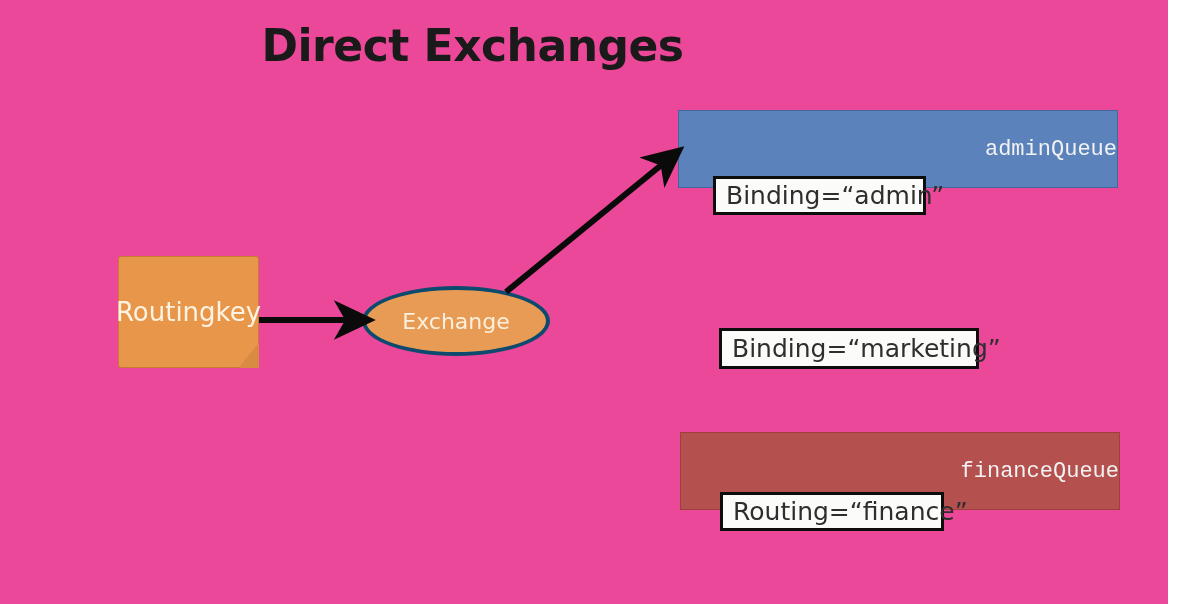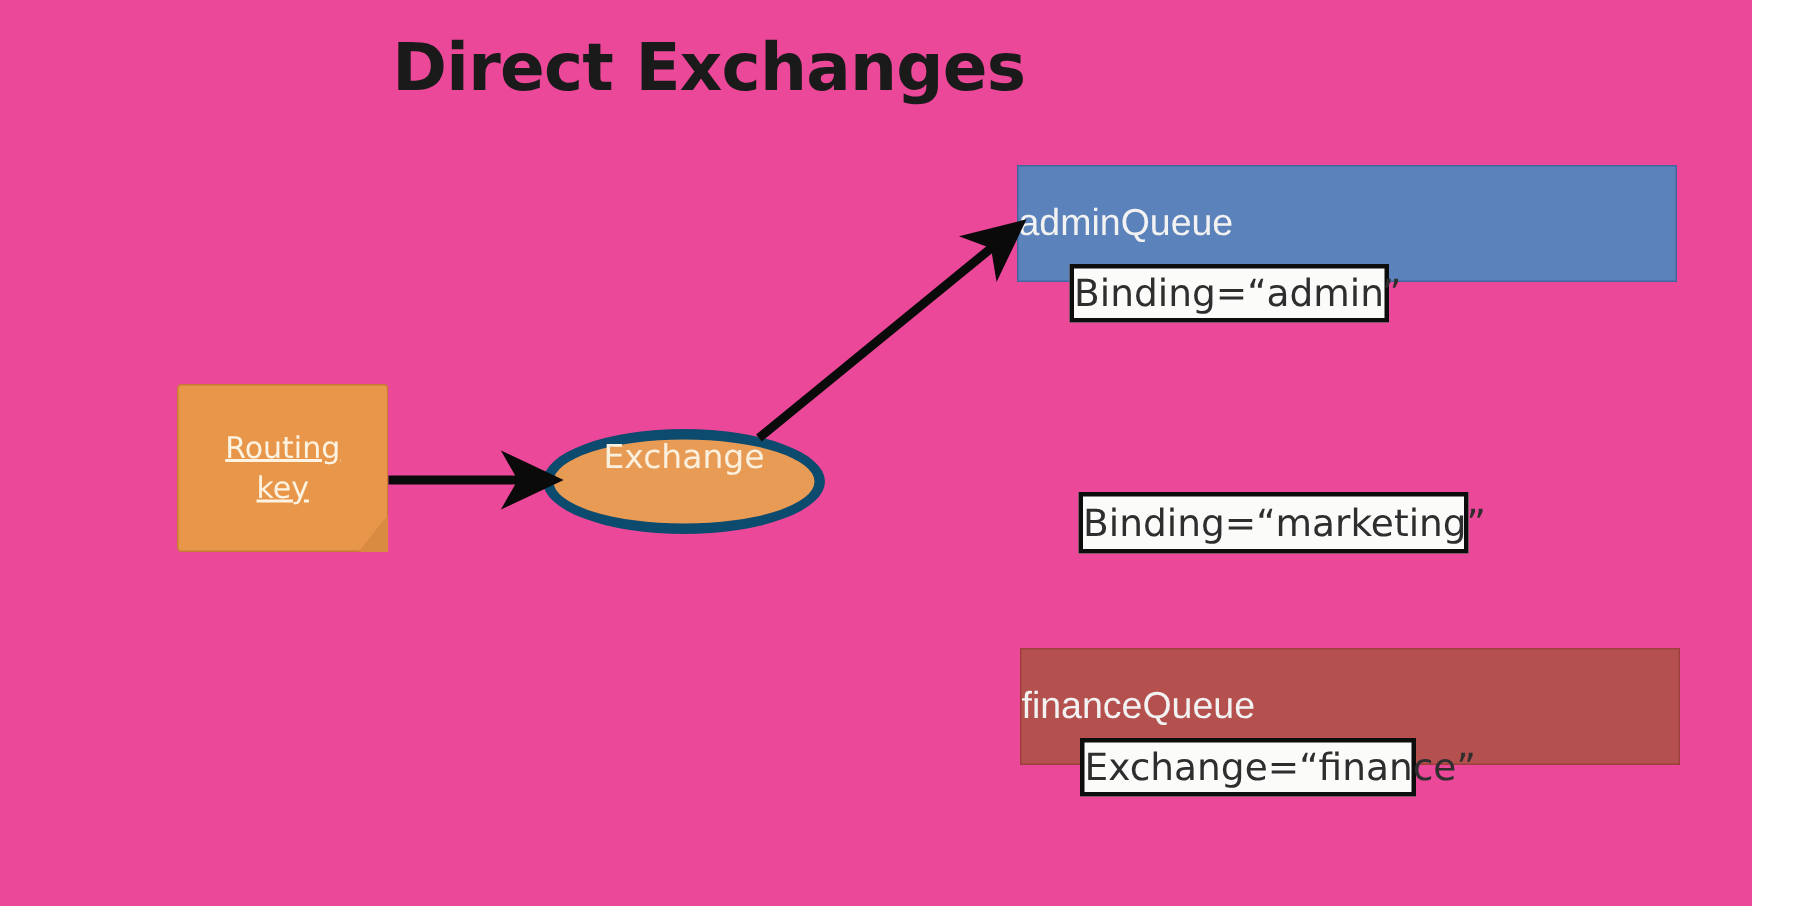--- a/index.html
+++ b/index.html
@@ -59,43 +59,43 @@
     width: 20px;
     height: 25px;
     background: #d98b41;
     -webkit-clip-path: polygon(100% 0, 100% 100%, 0 100%);
     clip-path: polygon(100% 0, 100% 100%, 0 100%);
   }
   #routing-note .note-text {
     position: absolute;
     inset: 0;
     display: flex;
-    flex-direction: column;
+    flex-direction: row;
     align-items: center;
     justify-content: center;
     color: #fdf3e2;
-    font-size: 20px;
+    font-size: 26px;
     line-height: 1.33;
     text-align: center;
     font-family: "DejaVu Sans", sans-serif;
-    text-decoration: underline;
   }
 
   
   #exchange {
     position: absolute;
     left: 362px;
     top: 286px;
     width: 188px;
     height: 70px;
     background: #e89b55;
-    border: 7px solid #0c4a6e;
+    border: 4px solid #0c4a6e;
     border-radius: 50%;
     box-sizing: border-box;
     display: flex;
+    align-items: center;
     justify-content: center;
   }
   #exchange .exchange-label {
     color: #fbf0dd;
     font-size: 22px;
     font-family: "DejaVu Sans", sans-serif;
   }
 
   
   .queue-box {
@@ -105,37 +105,38 @@
     box-sizing: border-box;
     border-width: 1px;
     border-style: solid;
   }
   .queue-label {
     position: absolute;
     left: 0;
     right: 0;
     top: 50%;
     transform: translateY(-50%);
-    text-align: left;
-    font-size: 25px;
+    text-align: right;
+    font-size: 22px;
     color: #f2f2f2;
-    font-family: Liberation Sans, sans-serif;
+    font-family: Liberation Mono, monospace;
   }
   #queue-admin    { left: 678px; top: 110px; background: #5b82ba; border-color: #41679e; }
   #queue-marketing{ left: 680px; top: 266px; background: #9aba5e; border-color: #83a24b; }
   #queue-finance  { left: 680px; top: 432px; background: #b4504e; border-color: #9d3f3d; padding-left: 36px; }
 
   
   .binding-box {
     position: absolute;
     background: #fbfbfa;
     border: 3px solid #0d0d0d;
     box-sizing: border-box;
     display: flex;
     align-items: center;
+    padding-left: 10px;
     color: #2e2e2e;
     font-size: 25px;
     font-family: "DejaVu Sans", sans-serif;
     white-space: nowrap;
   }
   #binding-admin     { left: 713px; top: 176px; width: 213px; height: 39px; }
   #binding-marketing { left: 719px; top: 328px; width: 260px; height: 41px; align-items: center; }
   #binding-finance   { left: 720px; top: 492px; width: 224px; height: 39px; }
 
   
@@ -189,16 +190,16 @@
 
   <div id="binding-admin" class="binding-box">
     <span>Binding=“admin”</span>
   </div>
 
   <div id="binding-marketing" class="binding-box">
     <span>Binding=“marketing”</span>
   </div>
 
   <div id="binding-finance" class="binding-box">
-    <span>Exchange=“finance”</span>
+    <span>Routing=“finance”</span>
   </div>
 
 </div>
 
 </body></html>

